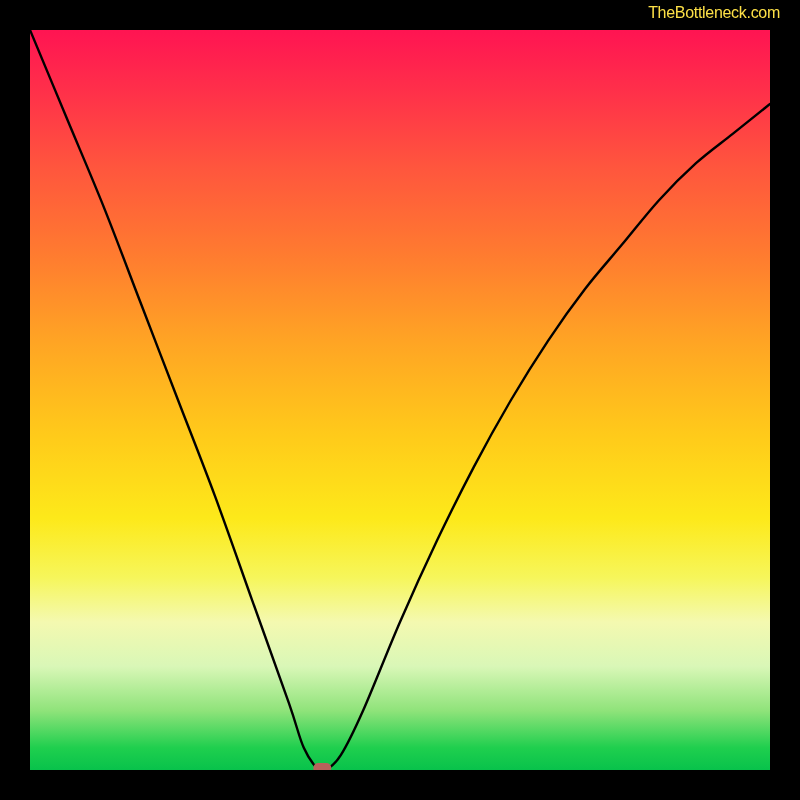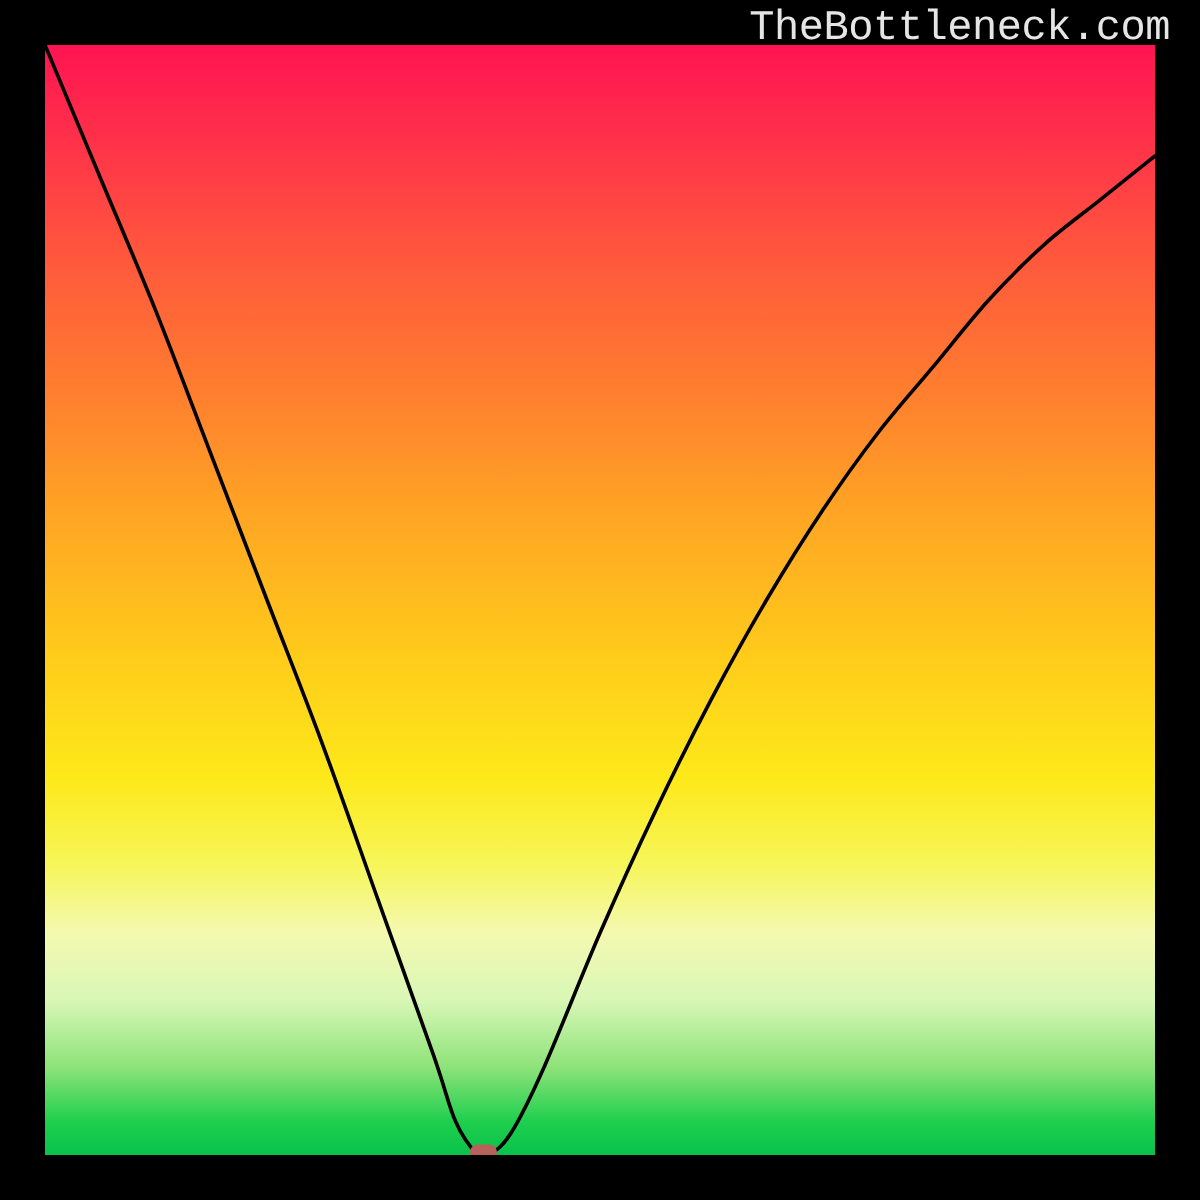--- a/index.html
+++ b/index.html
@@ -16,25 +16,24 @@
     left: 0;
     top: 0;
     width: 800px;
     height: 800px;
     background: #000;
   }
   .watermark {
     position: absolute;
     top: 4px;
     right: 20px;
-    color: #e5e5e5;
-    font-size: 28px;
+    color: #fde047;
+    font-size: 16px;
     font-weight: 500;
     letter-spacing: -0.3px;
-    font-family: Liberation Mono, monospace;
   }
   .plot-area {
     position: absolute;
     left: 30px;
     top: 30px;
     width: 740px;
     height: 740px;
     
     background: linear-gradient(
       to bottom,

